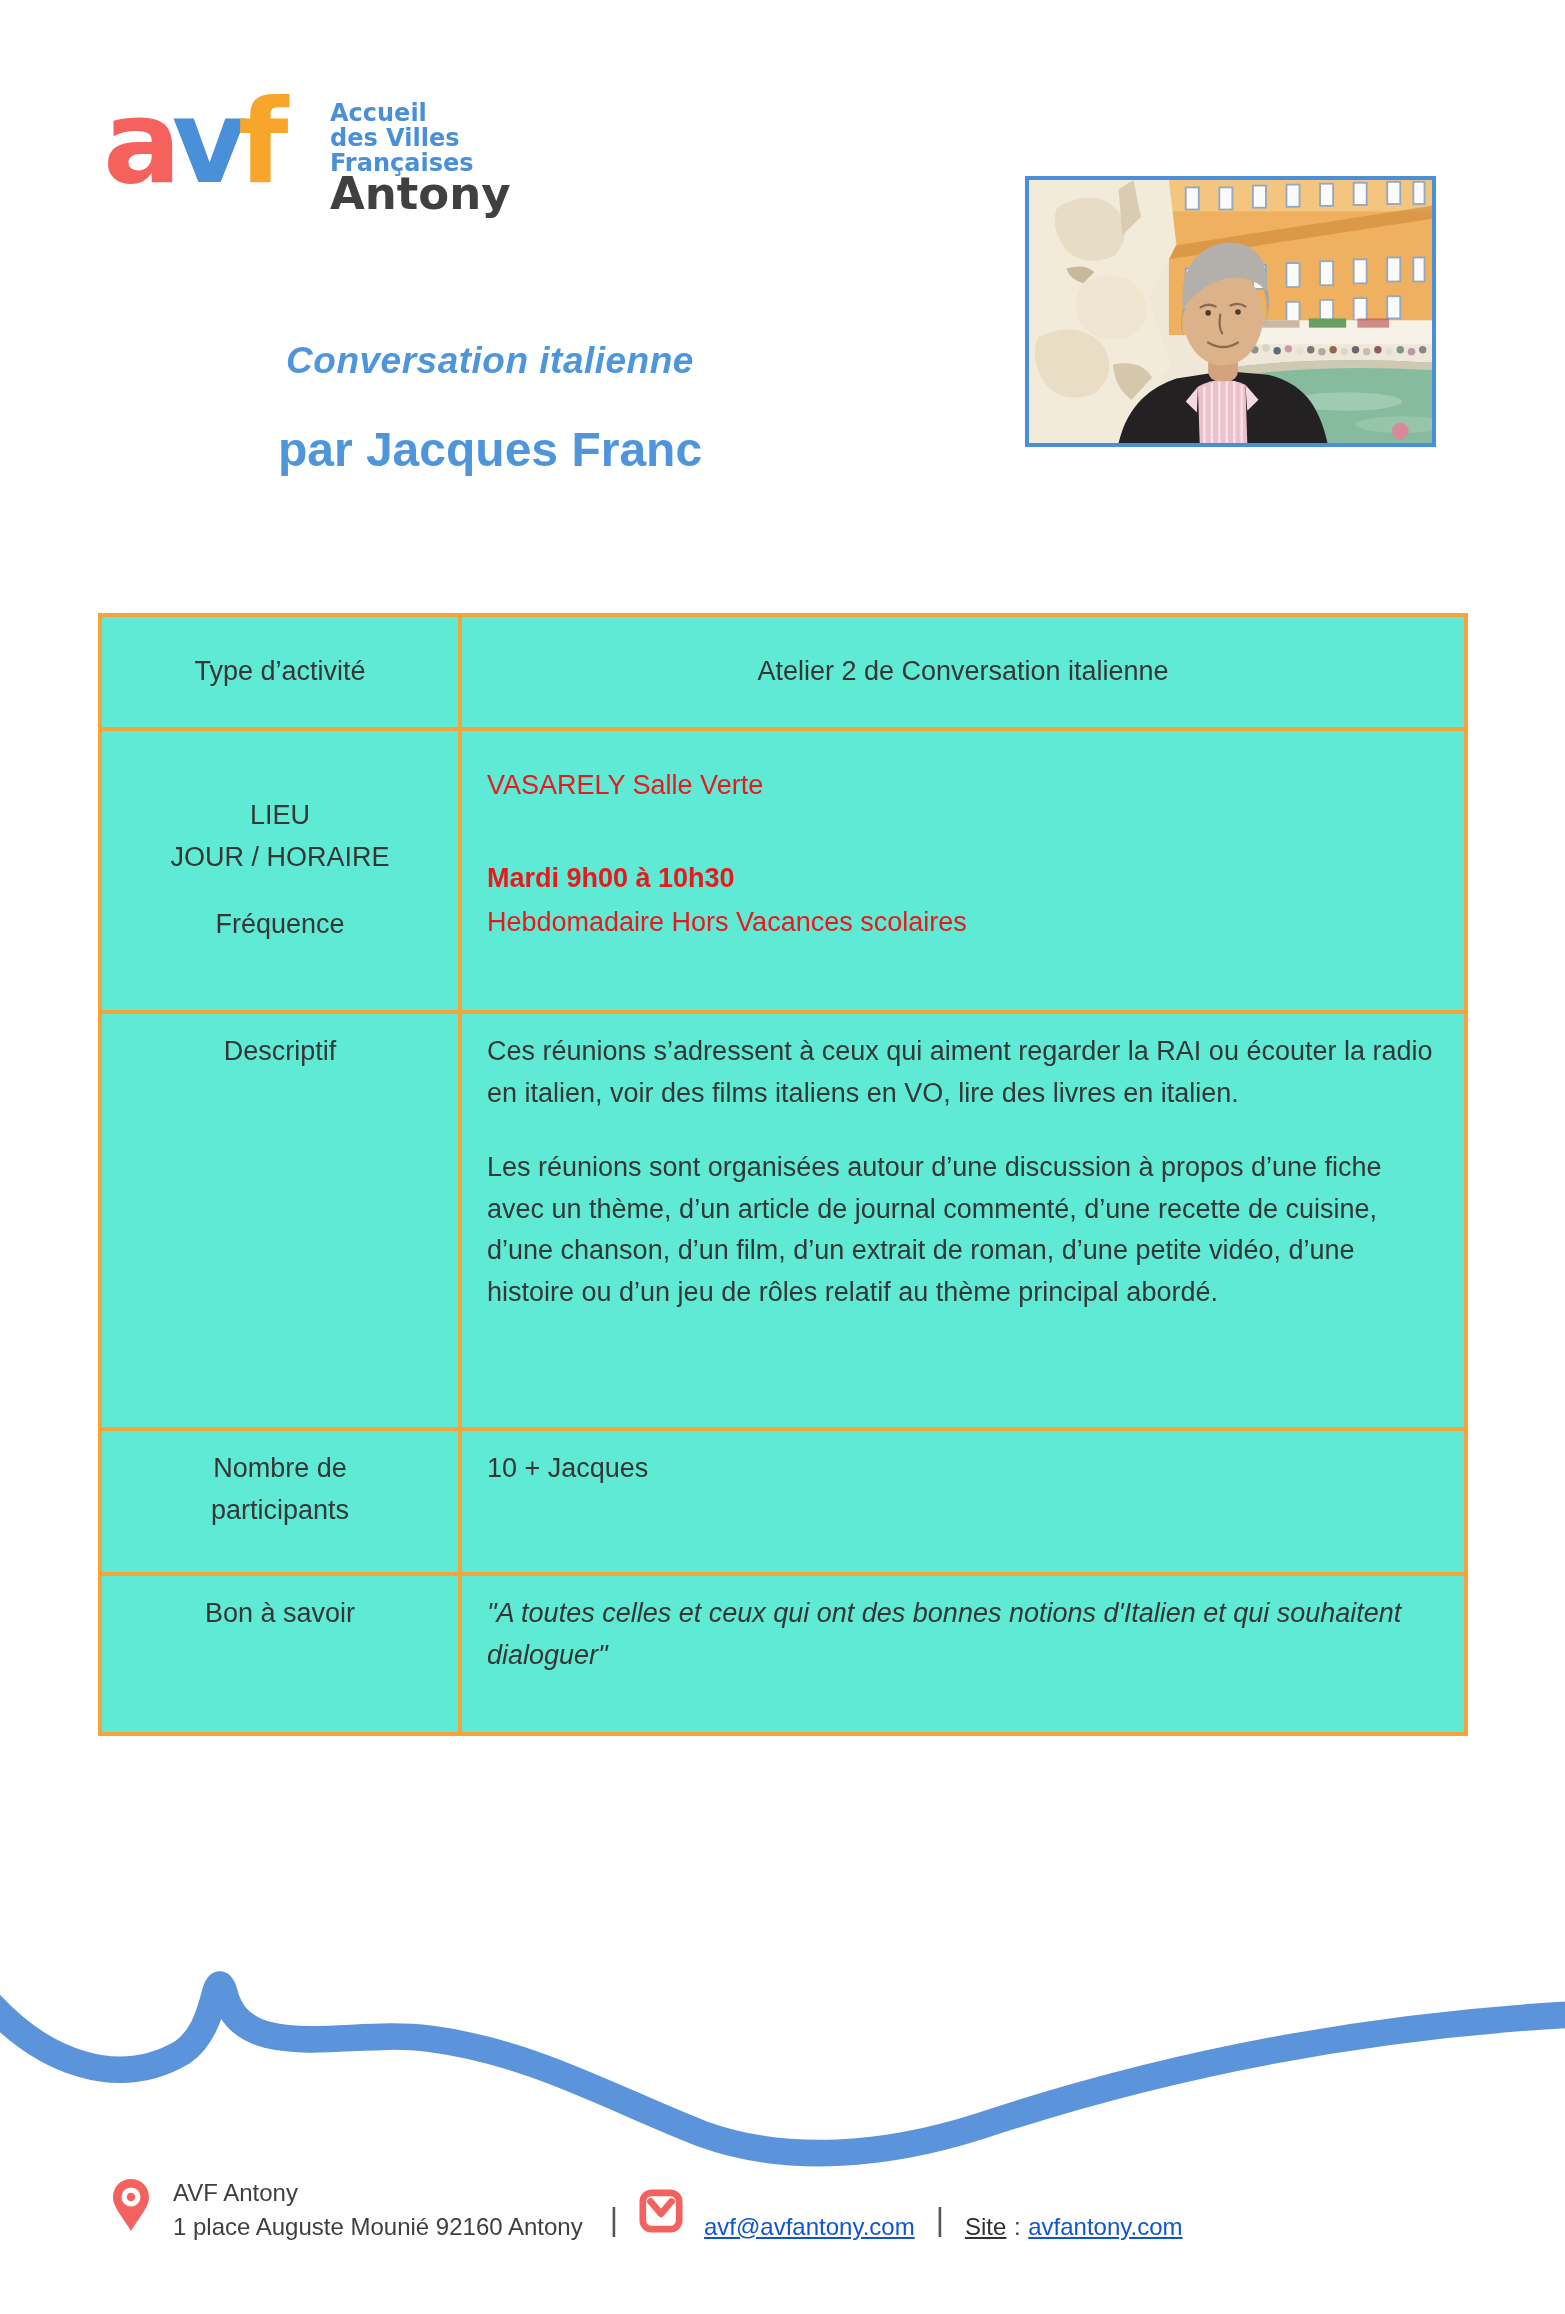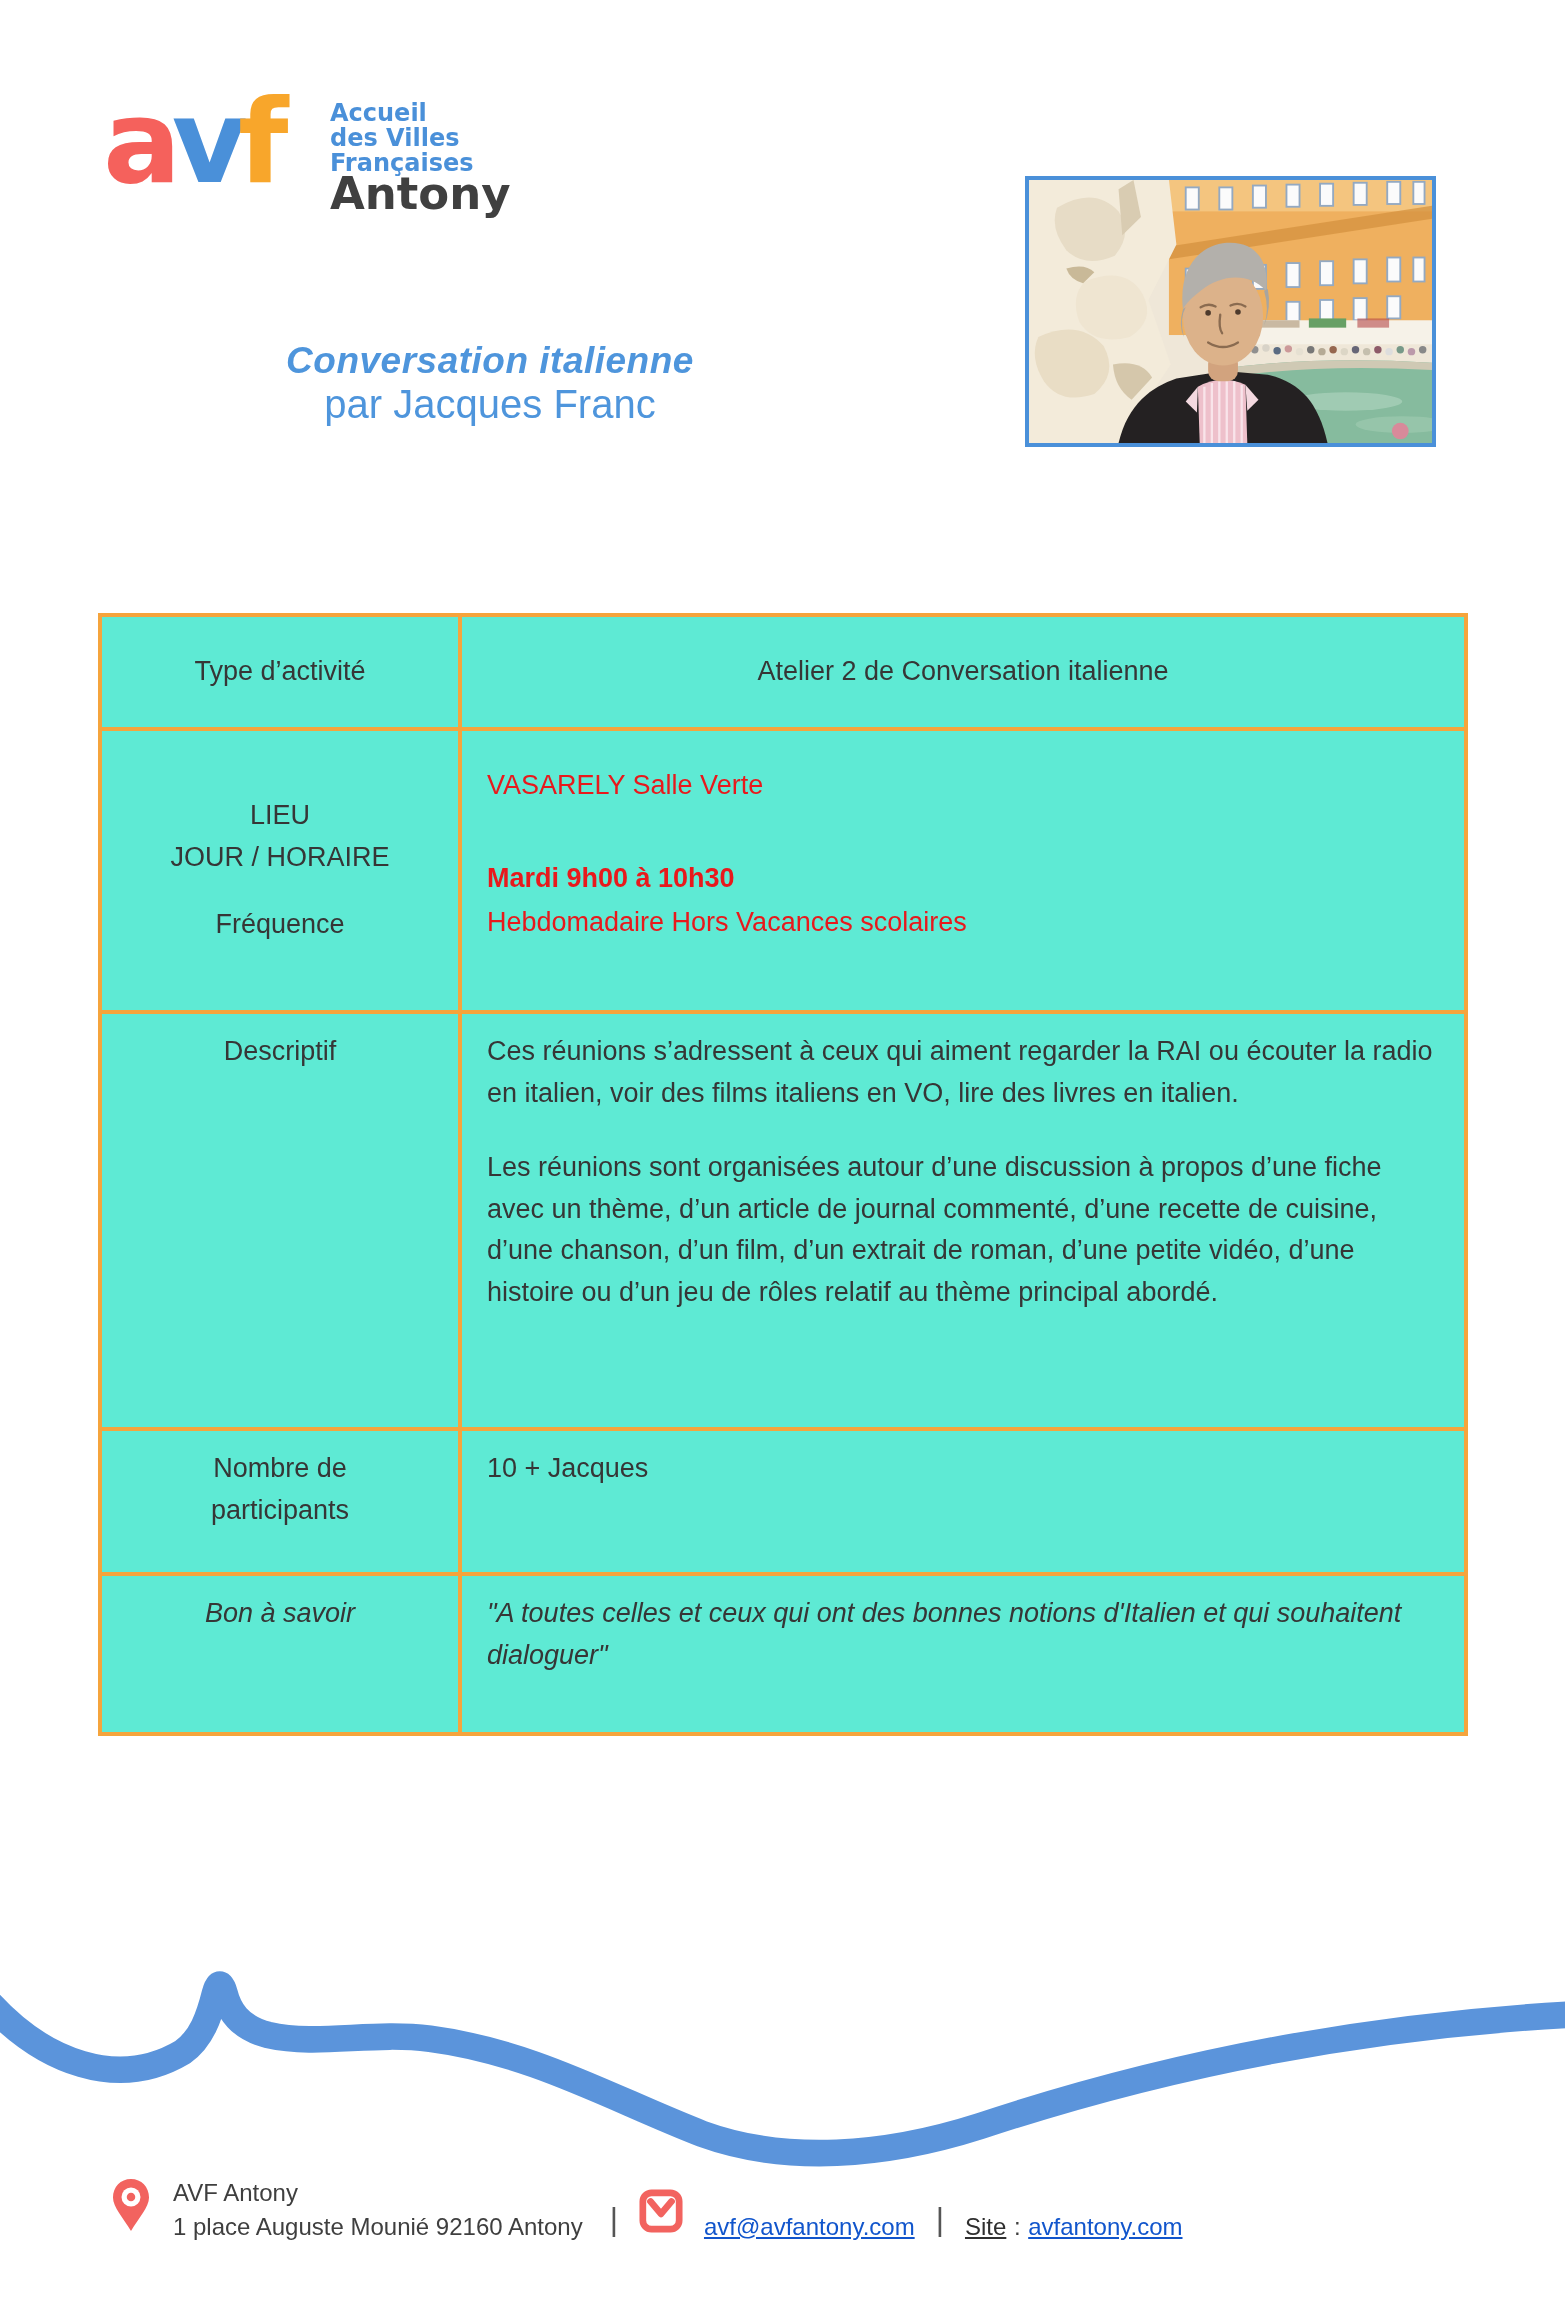--- a/index.html
+++ b/index.html
@@ -12,21 +12,21 @@
     font-weight:800;font-size:116px;line-height:1;letter-spacing:-9.5px;}
   .logo-letters span{display:inline-block;}
   .logo-org{left:330px;top:101px;font-family:"DejaVu Sans",sans-serif;
     font-weight:700;font-size:24px;line-height:25px;color:#4a90d9;}
   .logo-city{left:330px;top:167px;font-family:"DejaVu Sans",sans-serif;
     font-weight:800;font-size:45px;color:#404040;}
 
   
   .hero{left:124px;top:340px;width:732px;text-align:center;}
   .hero-title{font-size:37px;font-weight:700;font-style:italic;color:#4e95dc;letter-spacing:0.5px;}
-  .hero-subtitle{font-size:40px;font-weight:400;color:#4e95dc;}
+  .hero-subtitle{margin-top:40px;font-size:48px;font-weight:700;color:#4e95dc;}
 
   
   .photo{left:1025px;top:176px;width:411px;height:271px;border:4.8px solid #4a90d9;
     box-sizing:border-box;overflow:hidden;background:#efe7d8;}
   .photo svg{display:block;width:100%;height:100%;}
 
   
   table.activity{left:98px;top:613px;position:absolute;border-collapse:collapse;
     table-layout:fixed;width:1370px;background:#5eead4;}
   table.activity td{border:4.8px solid #f5a43c;vertical-align:top;
@@ -39,21 +39,21 @@
   tr.r-lieu td.val{padding-top:34px;}
   .red{color:#e8191c;}
   .sched{font-weight:700;margin-top:51px;}
   .freq{margin-top:1.9px;}
   tr.r-desc td{height:379px;}
   tr.r-desc td.val p{margin:0 0 32px 0;}
   tr.r-part td{height:107px;}
   tr.r-prev td{height:154px;}
   tr.r-prev td.lbl{padding-top:32px;}
   tr.r-prev td.val{padding-top:32px;}
-  tr.r-bon td{height:122px;font-style:italic;}
+  tr.r-bon td{height:122px;}
   tr.r-bon td.val{font-style:italic;}
 
   
   .wave{left:0;top:1940px;width:1566px;height:247px;}
 
   
   .footer{left:112px;top:2176px;display:flex;align-items:flex-end;
     font-size:24px;color:#3f3f3f;line-height:1.4;}
   .pin{margin-right:23px;align-self:center;}
   .addr-block{margin-right:27px;}

